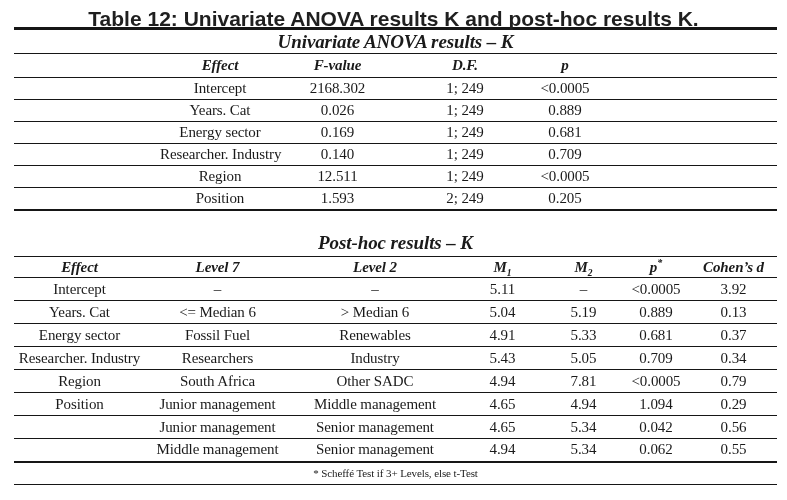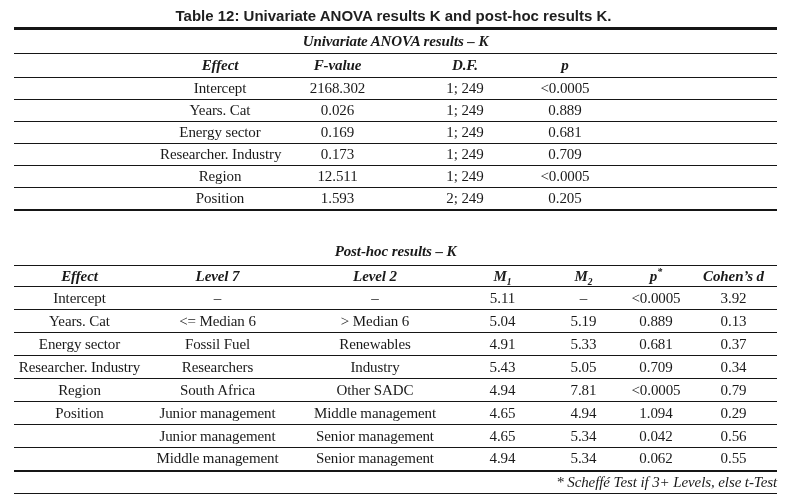--- a/index.html
+++ b/index.html
@@ -8,66 +8,65 @@
     width: 787px;
     height: 500px;
     background: #ffffff;
     color: #1a1a1a;
     font-family: "Liberation Serif", serif;
     overflow: hidden;
   }
   .doc-title {
     font-family: "Liberation Sans", sans-serif;
     font-weight: bold;
-    font-size: 15px;
+    font-size: 21px;
     color: #1f1f1f;
     text-align: center;
     padding-top: 7px;
     height: 20px;
     letter-spacing: 0px;
   }
   table {
     border-collapse: collapse;
     table-layout: fixed;
     width: 763px;
     margin-left: 14px;
   }
   .t1 { border-top: 3px solid #161616; }
-  .t2 { margin-top: 28px; }
+  .t2 { margin-top: 19px; }
   td, th {
     padding: 0;
     font-size: 15px;
     font-weight: normal;
     white-space: nowrap;
     overflow: visible;
     vertical-align: middle;
     letter-spacing: -0.1px;
   }
   tr.rule > td, tr.rule > th { border-bottom: 1px solid #161616; }
   tr.rule-med > td, tr.rule-med > th { border-bottom: 2px solid #161616; }
   .section-cell {
     text-align: center;
     font-weight: bold;
     font-style: italic;
-    font-size: 15px;
+    font-size: 19px;
   }
   .hdr { font-weight: bold; font-style: italic; }
   .l { text-align: center; }
   .c { text-align: center; }
   tr.sec-row    { height: 25px; }
   tr.hdr-row    { height: 24px; }
   tr.data-row1  { height: 22px; }
   tr.sec-row2   { height: 27px; }
   tr.hdr-row2   { height: 21px; }
   tr.data-row2  { height: 23px; }
   tr.footnote-row { height: 23px; }
   .footnote-cell {
-    font-style: italic;
-    font-size: 15px;
-    text-align: right;
+    font-size: 11px;
+    text-align: center;
   }
   sub { font-size: 9.5px; line-height: 0; }
   sup { font-size: 10px; line-height: 0; }
 </style>
 </head>
 <body>
 
 <div class="page">
 
   <div class="doc-title">Table 12: Univariate ANOVA results K and post-hoc results K.</div>
@@ -113,21 +112,21 @@
       <td></td>
       <td class="l">Energy sector</td>
       <td class="c">0.169</td>
       <td class="c">1; 249</td>
       <td class="c">0.681</td>
       <td></td>
     </tr>
     <tr class="data-row1 rule">
       <td></td>
       <td class="l">Researcher. Industry</td>
-      <td class="c">0.173</td>
+      <td class="c">0.140</td>
       <td class="c">1; 249</td>
       <td class="c">0.709</td>
       <td></td>
     </tr>
     <tr class="data-row1 rule">
       <td></td>
       <td class="l">Region</td>
       <td class="c">12.511</td>
       <td class="c">1; 249</td>
       <td class="c">&lt;0.0005</td>

